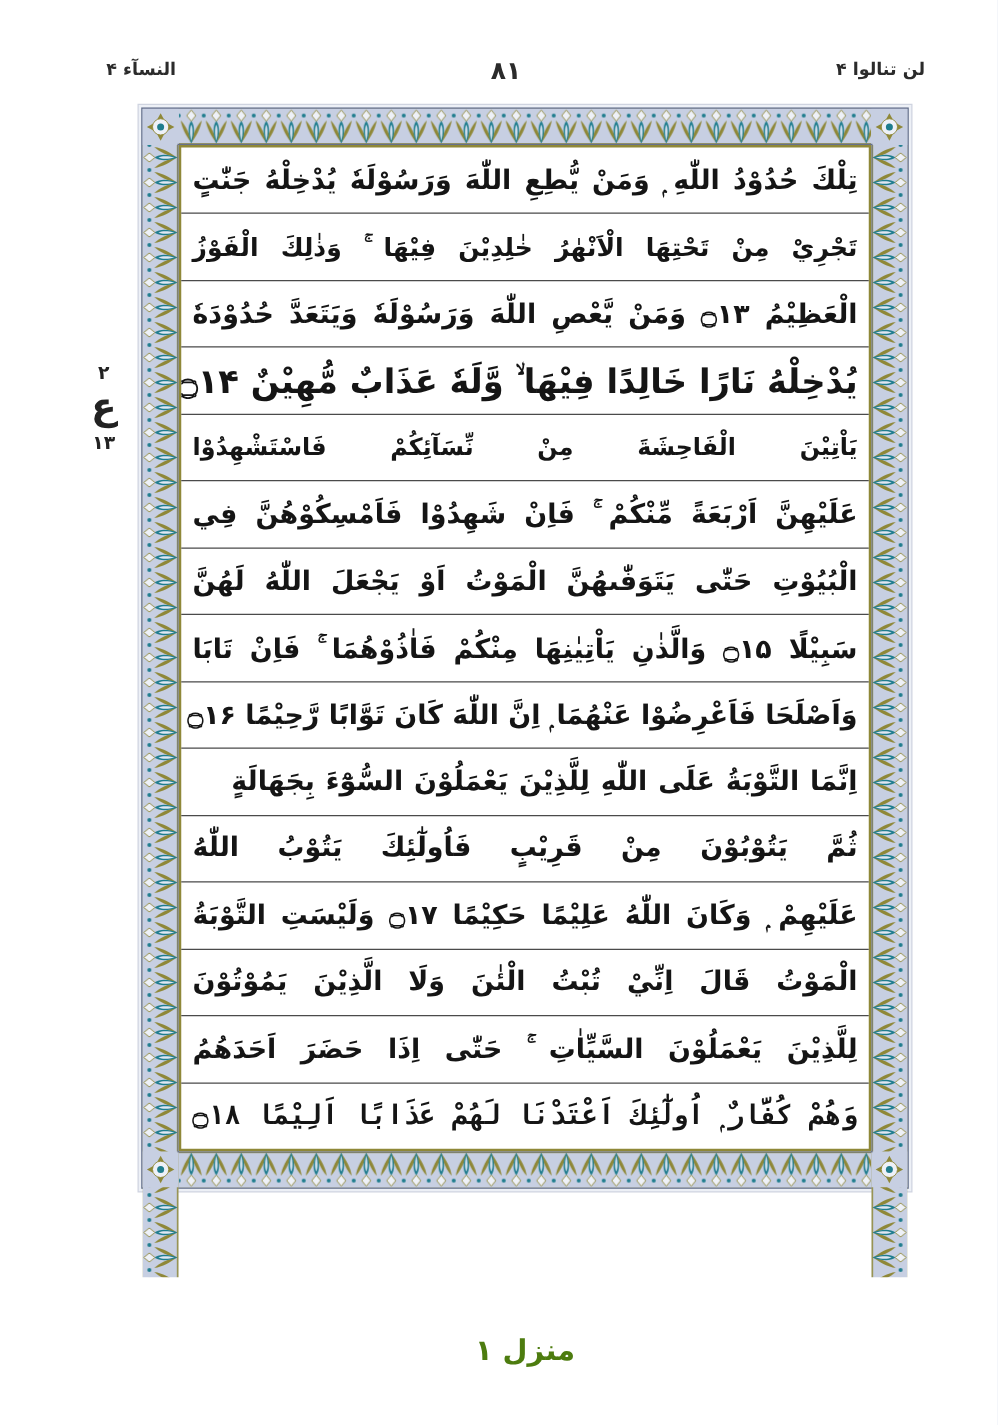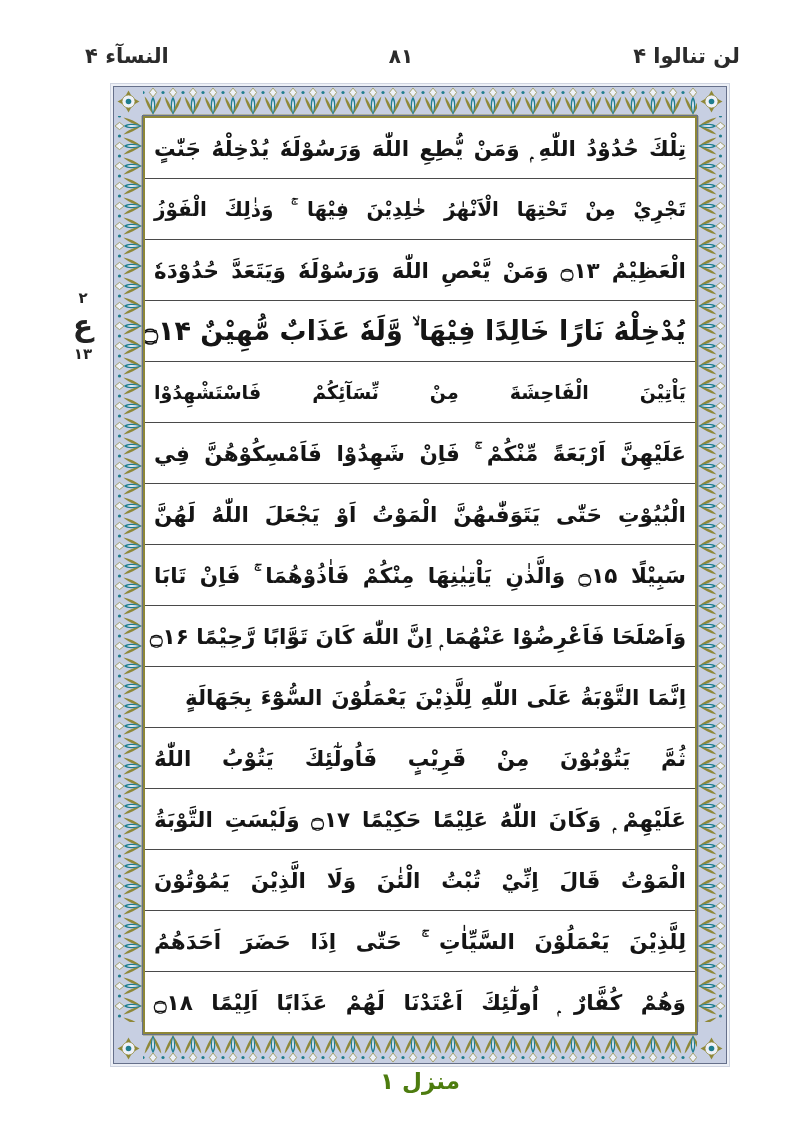--- a/index.html
+++ b/index.html
@@ -14,25 +14,25 @@
   .screen{
     position:relative;width:798px;height:1140px;background:#ffffff;
     font-family:"DejaVu Sans",sans-serif;overflow:hidden;
   }
   
   .page-header{
     position:absolute;left:85px;top:36px;width:655px;height:40px;
     display:flex;justify-content:space-between;align-items:center;
     direction:rtl;color:#2b2b2b;
   }
-  .page-header .h-label{font-size:21px;font-weight:700;}
+  .page-header .h-label{font-size:14px;font-weight:700;}
   .page-header .h-page{font-size:20px;font-weight:700;}
   
   .frame{
-    position:absolute;left:113px;top:86px;width:614px;height:978px;
+    position:absolute;left:113px;top:86px;width:614px;height:865px;
     background:var(--band_bg);
     border:1px solid var(--band_edge);
     box-shadow:0 0 0 2px #edf0f6,0 0 0 3px #cfd4e0;
     box-sizing:border-box;
   }
   .strip{position:absolute;display:block;}
   .strip.s-top{left:29px;top:0;}
   .strip.s-bottom{left:29px;bottom:0;}
   .strip.s-left{left:0;top:29px;}
   .strip.s-right{right:0;top:29px;}
@@ -240,21 +240,21 @@
       <div class="quran-line">
           <span style="font-size: 21.5px;">عَلَيْهِمْ ۭ وَكَانَ اللّٰهُ عَلِيْمًا حَكِيْمًا ۝۱۷ وَلَيْسَتِ التَّوْبَةُ</span>
         </div>
       <div class="quran-line">
           <span style="font-size: 21.5px;">الْمَوْتُ قَالَ اِنِّيْ تُبْتُ الْئٰنَ وَلَا الَّذِيْنَ يَمُوْتُوْنَ</span>
         </div>
       <div class="quran-line">
           <span style="font-size: 21.5px;">لِلَّذِيْنَ يَعْمَلُوْنَ السَّيِّاٰتِ ۚ حَتّٰى اِذَا حَضَرَ اَحَدَهُمُ</span>
         </div>
       <div class="quran-line">
-          <span style="font-size: 21.5px;">وَهُمْ كُفَّارٌ ۭ اُولٰٓئِكَ اَعْتَدْنَا لَهُمْ عَذَابًا اَلِيْمًا ۝۱۸</span>
+          <span style="font-size: 21.5px; font-family: Liberation Mono, monospace;">وَهُمْ كُفَّارٌ ۭ اُولٰٓئِكَ اَعْتَدْنَا لَهُمْ عَذَابًا اَلِيْمًا ۝۱۸</span>
         </div>
     </div>
   </div>
 
   <div class="margin-marker">
     <span class="m-num">۲</span>
     <span class="m-ain">ع</span>
     <span class="m-num">۱۳</span>
   </div>
 

